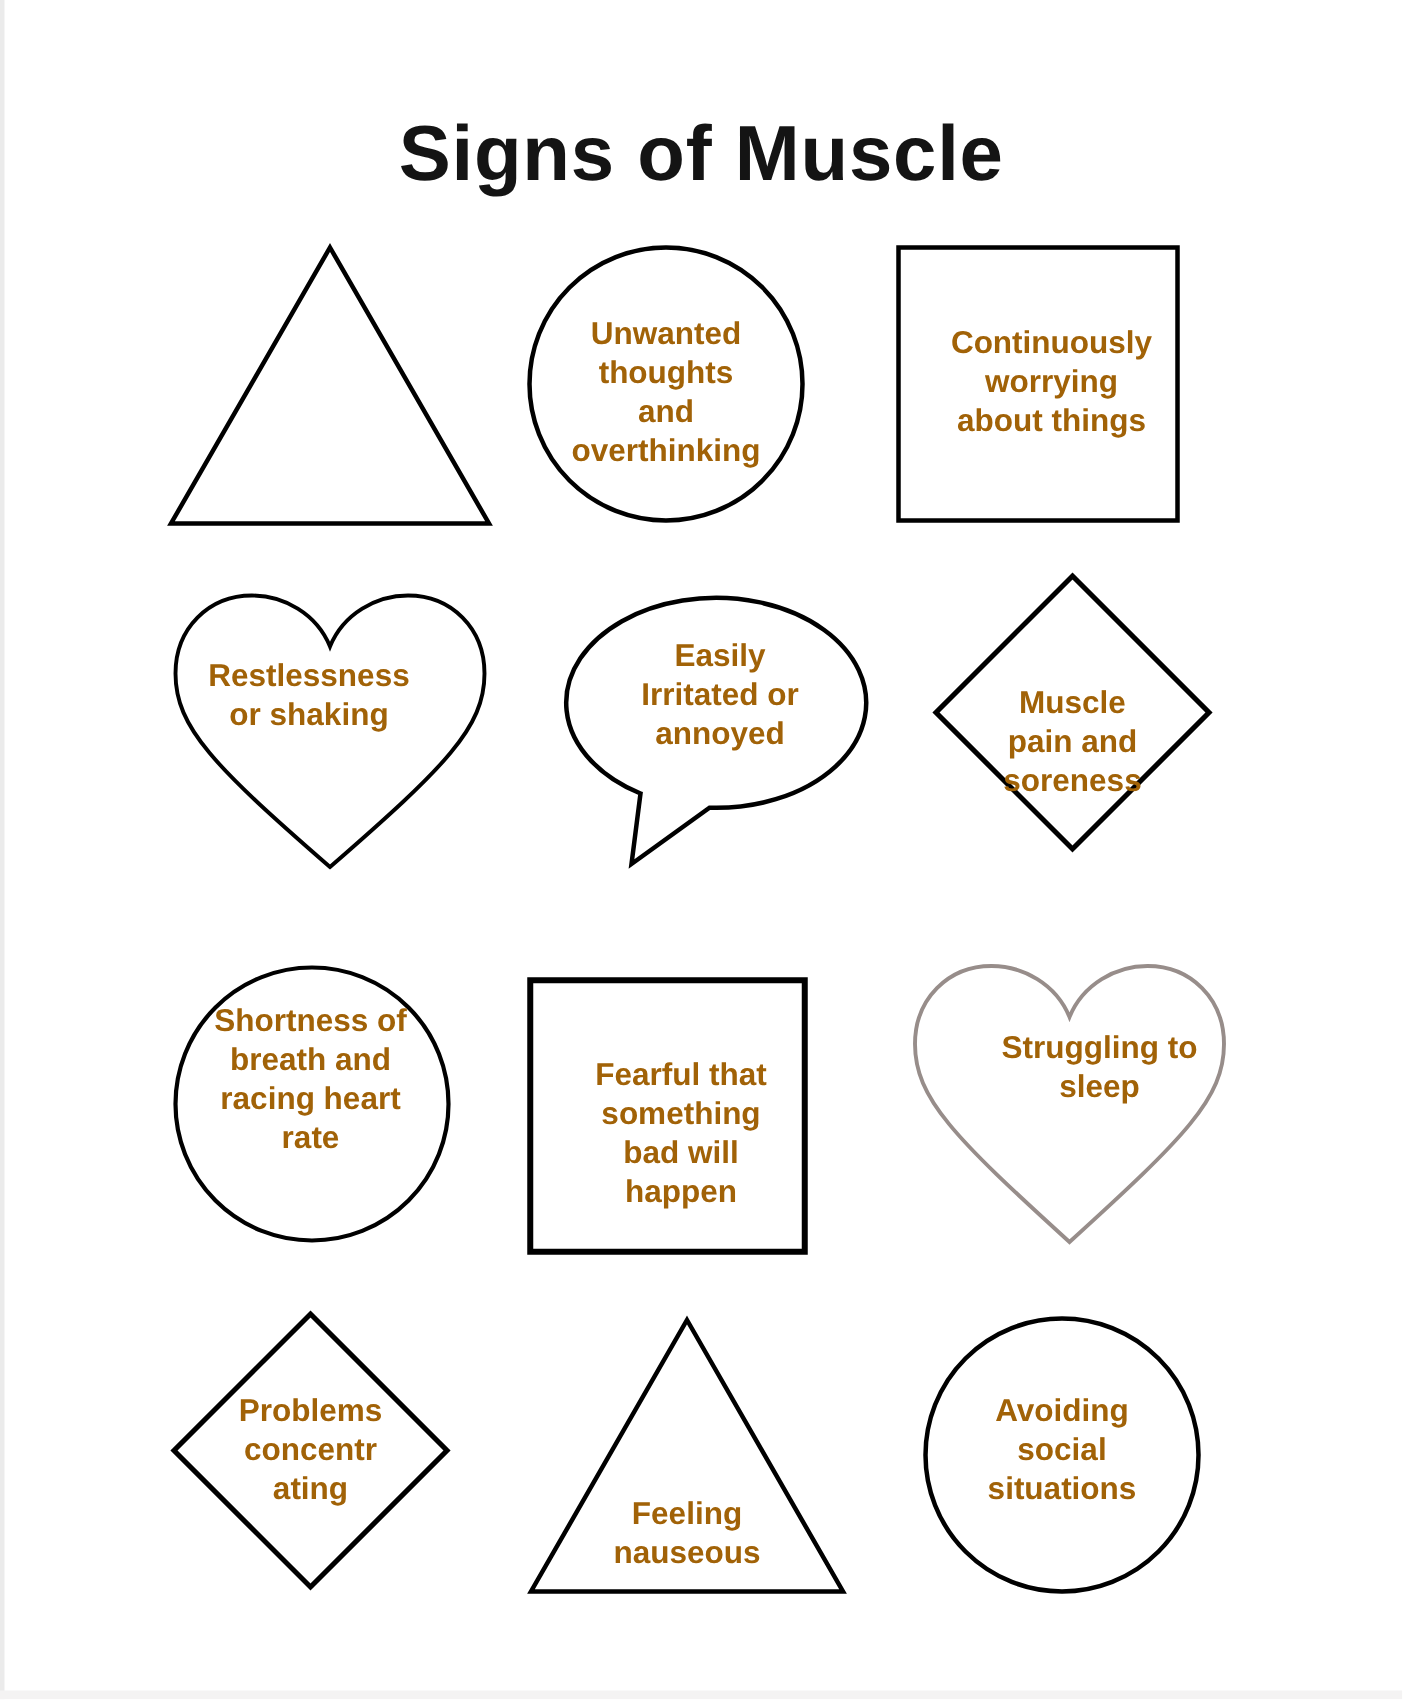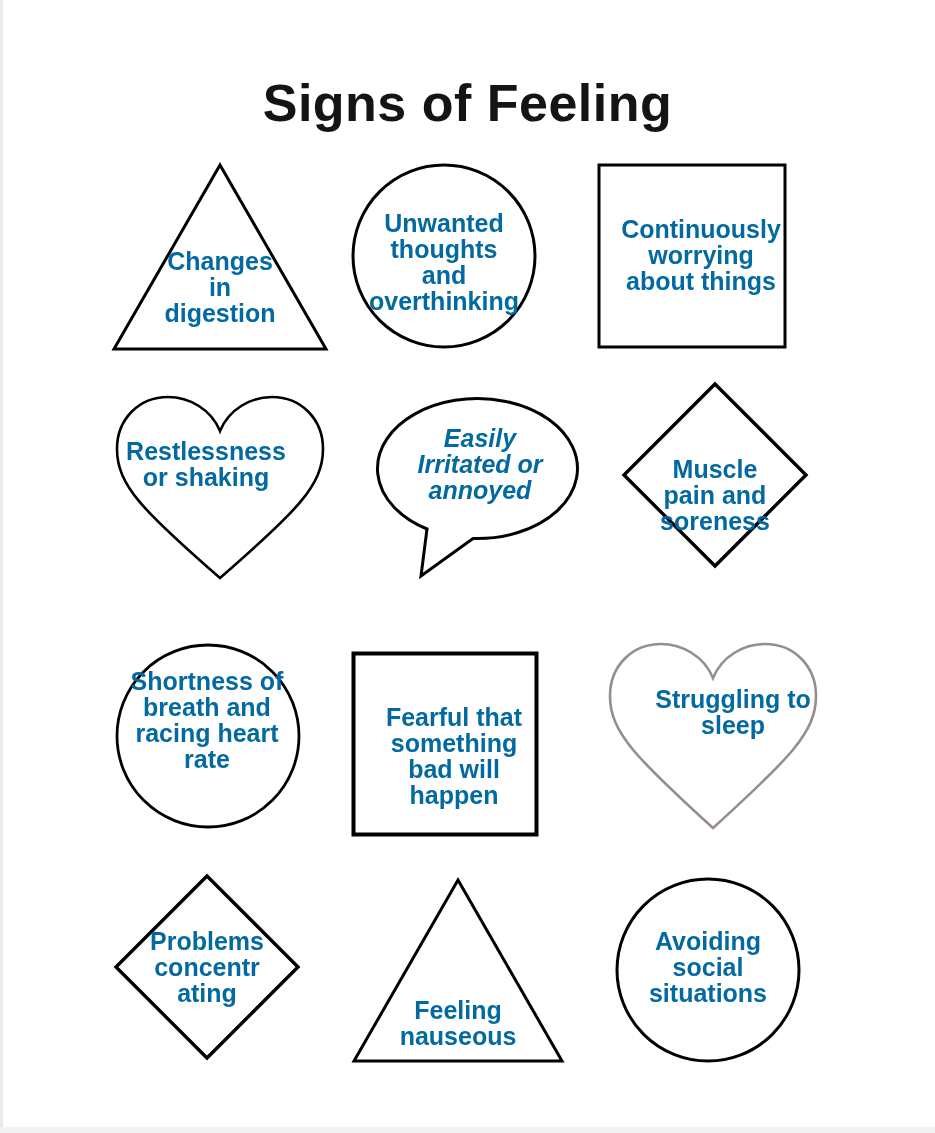--- a/index.html
+++ b/index.html
@@ -24,44 +24,41 @@
     left: 0; top: 38px; width: 935px;
     text-align: center;
     font-size: 52px;
     font-weight: 800;
     letter-spacing: 0.5px;
     color: #141414;
   }
   .shape-svg { position: absolute; overflow: visible; }
   .label {
     position: absolute;
-    font-size: 25px;
+    font-size: 21px;
     font-weight: 700;
     line-height: 26px;
-    color: #0369a1;
+    color: #a16207;
     white-space: pre-line;
     text-align: center;
   }
   .label.left { text-align: center; }
 </style>
 </head>
 <body>
 
 <div class="page">
   <div class="gutter-left"></div>
   <div class="strip-bottom"></div>
 
-  <h1 class="title">Signs of Feeling</h1>
+  <h1 class="title">Signs of Muscle</h1>
 
   <svg class="shape-svg" style="left:110px; top:160px;" width="220" height="193" viewBox="0 0 220 193">
     <path d="M110 5 L216 189 L4 189 Z" fill="none" stroke-width="3" stroke-linejoin="miter" stroke="#000000"></path>
   </svg>
-  <div class="label" style="left:130px; top:248px; width:180px;">Changes
-in
-digestion</div>
 
   <svg class="shape-svg" style="left:350px; top:162px;" width="188" height="188" viewBox="0 0 188 188">
     <circle cx="94" cy="94" r="91" fill="none" stroke-width="3" stroke="#000000"></circle>
   </svg>
   <div class="label" style="left:344px; top:210px; width:200px;">Unwanted
 thoughts
 and
 overthinking</div>
 
   <svg class="shape-svg" style="left:597px; top:163px;" width="190" height="186" viewBox="0 0 190 186">
@@ -73,21 +70,21 @@
 
   <svg class="shape-svg" style="left:113px; top:393px;" width="214" height="188" viewBox="0 0 214 188">
     <path d="M107 38 C98 16 76 4 55 4 C26 4 4 26 4 56 C4 92 30 118 107 185 C184 118 210 92 210 56 C210 26 188 4 159 4 C138 4 116 16 107 38 Z" fill="none" stroke-width="2.6" stroke="#000000"></path>
   </svg>
   <div class="label" style="left:120px; top:438px; width:172px;">Restlessness
 or shaking</div>
 
   <svg class="shape-svg" style="left:373px; top:393px;" width="212" height="188" viewBox="0 0 212 188">
     <path d="M48 183 L54 136 A100 70 0 1 1 100 145.5 Z" fill="none" stroke-width="3" stroke-linejoin="miter" stroke="#000000"></path>
   </svg>
-  <div class="label" style="left:380px; top:425px; width:200px;font-style:italic;">Easily
+  <div class="label" style="left:380px; top:425px; width:200px;">Easily
 Irritated or
 annoyed</div>
 
   <svg class="shape-svg" style="left:620px; top:380px;" width="190" height="190" viewBox="0 0 190 190">
     <path d="M95 4 L186 95 L95 186 L4 95 Z" fill="none" stroke-width="3.4" stroke-linejoin="miter" stroke="#000000"></path>
   </svg>
   <div class="label" style="left:615px; top:456px; width:200px;">Muscle
 pain and
 soreness</div>
 

